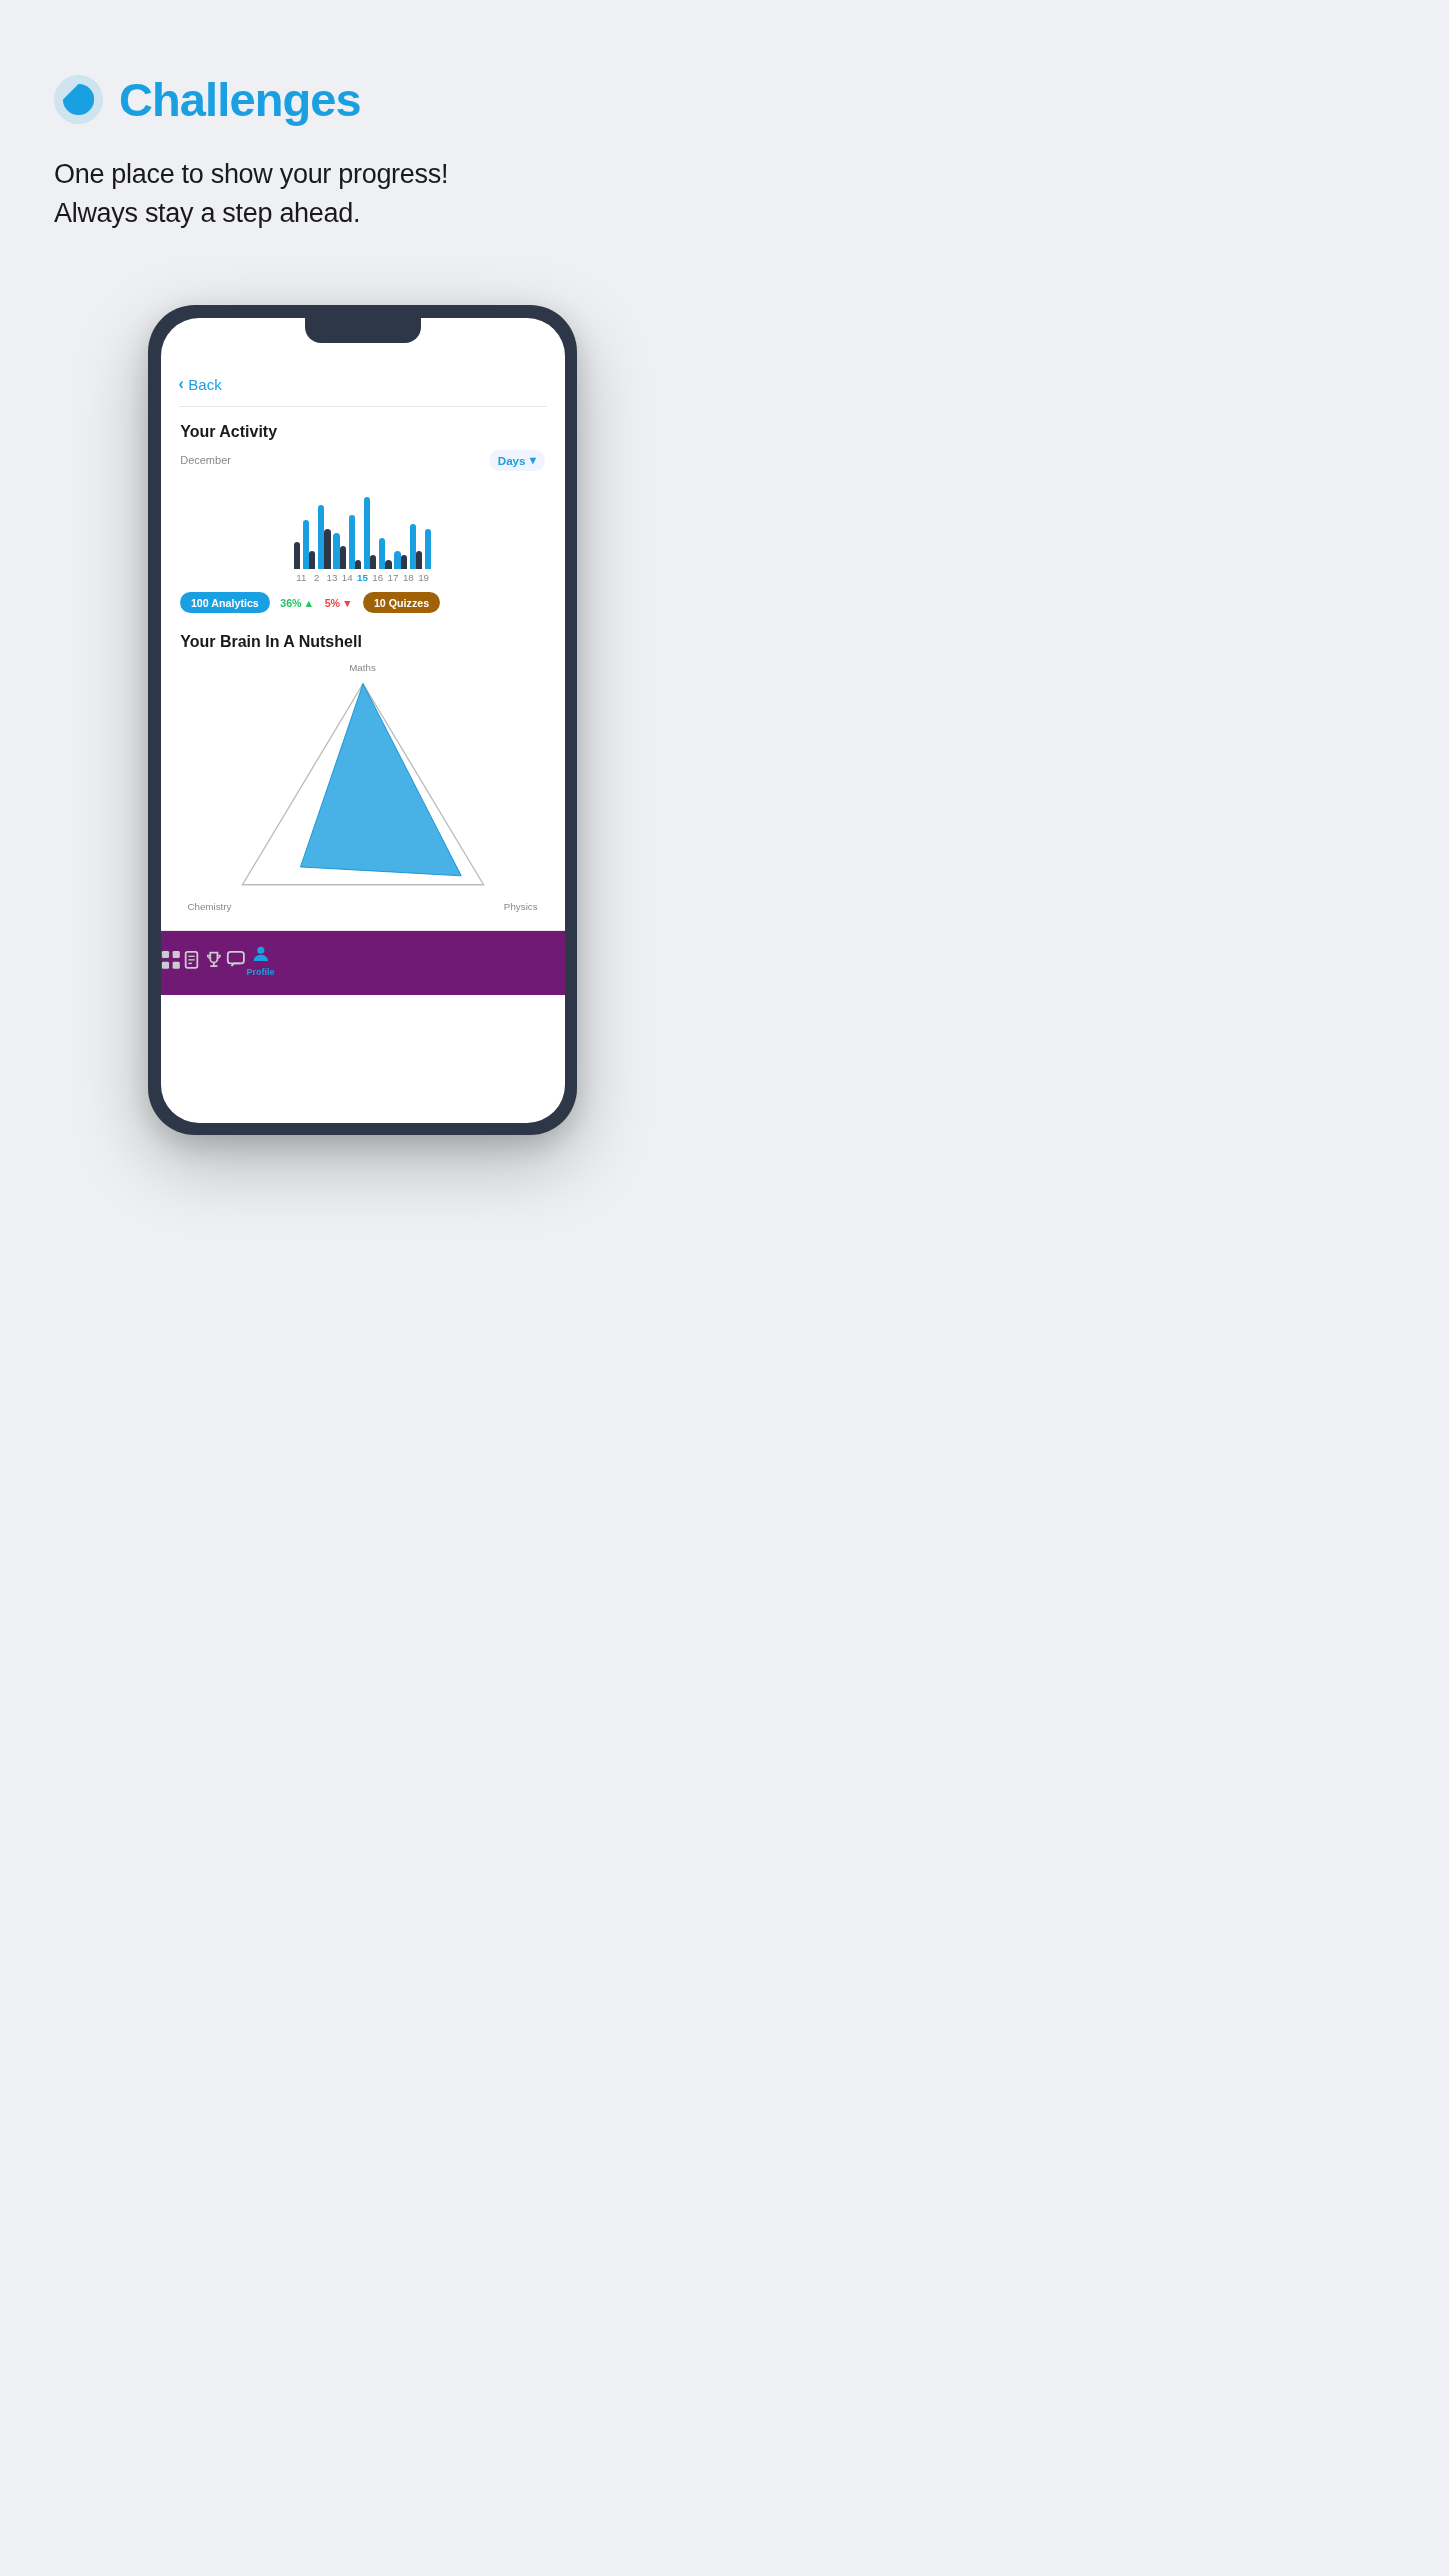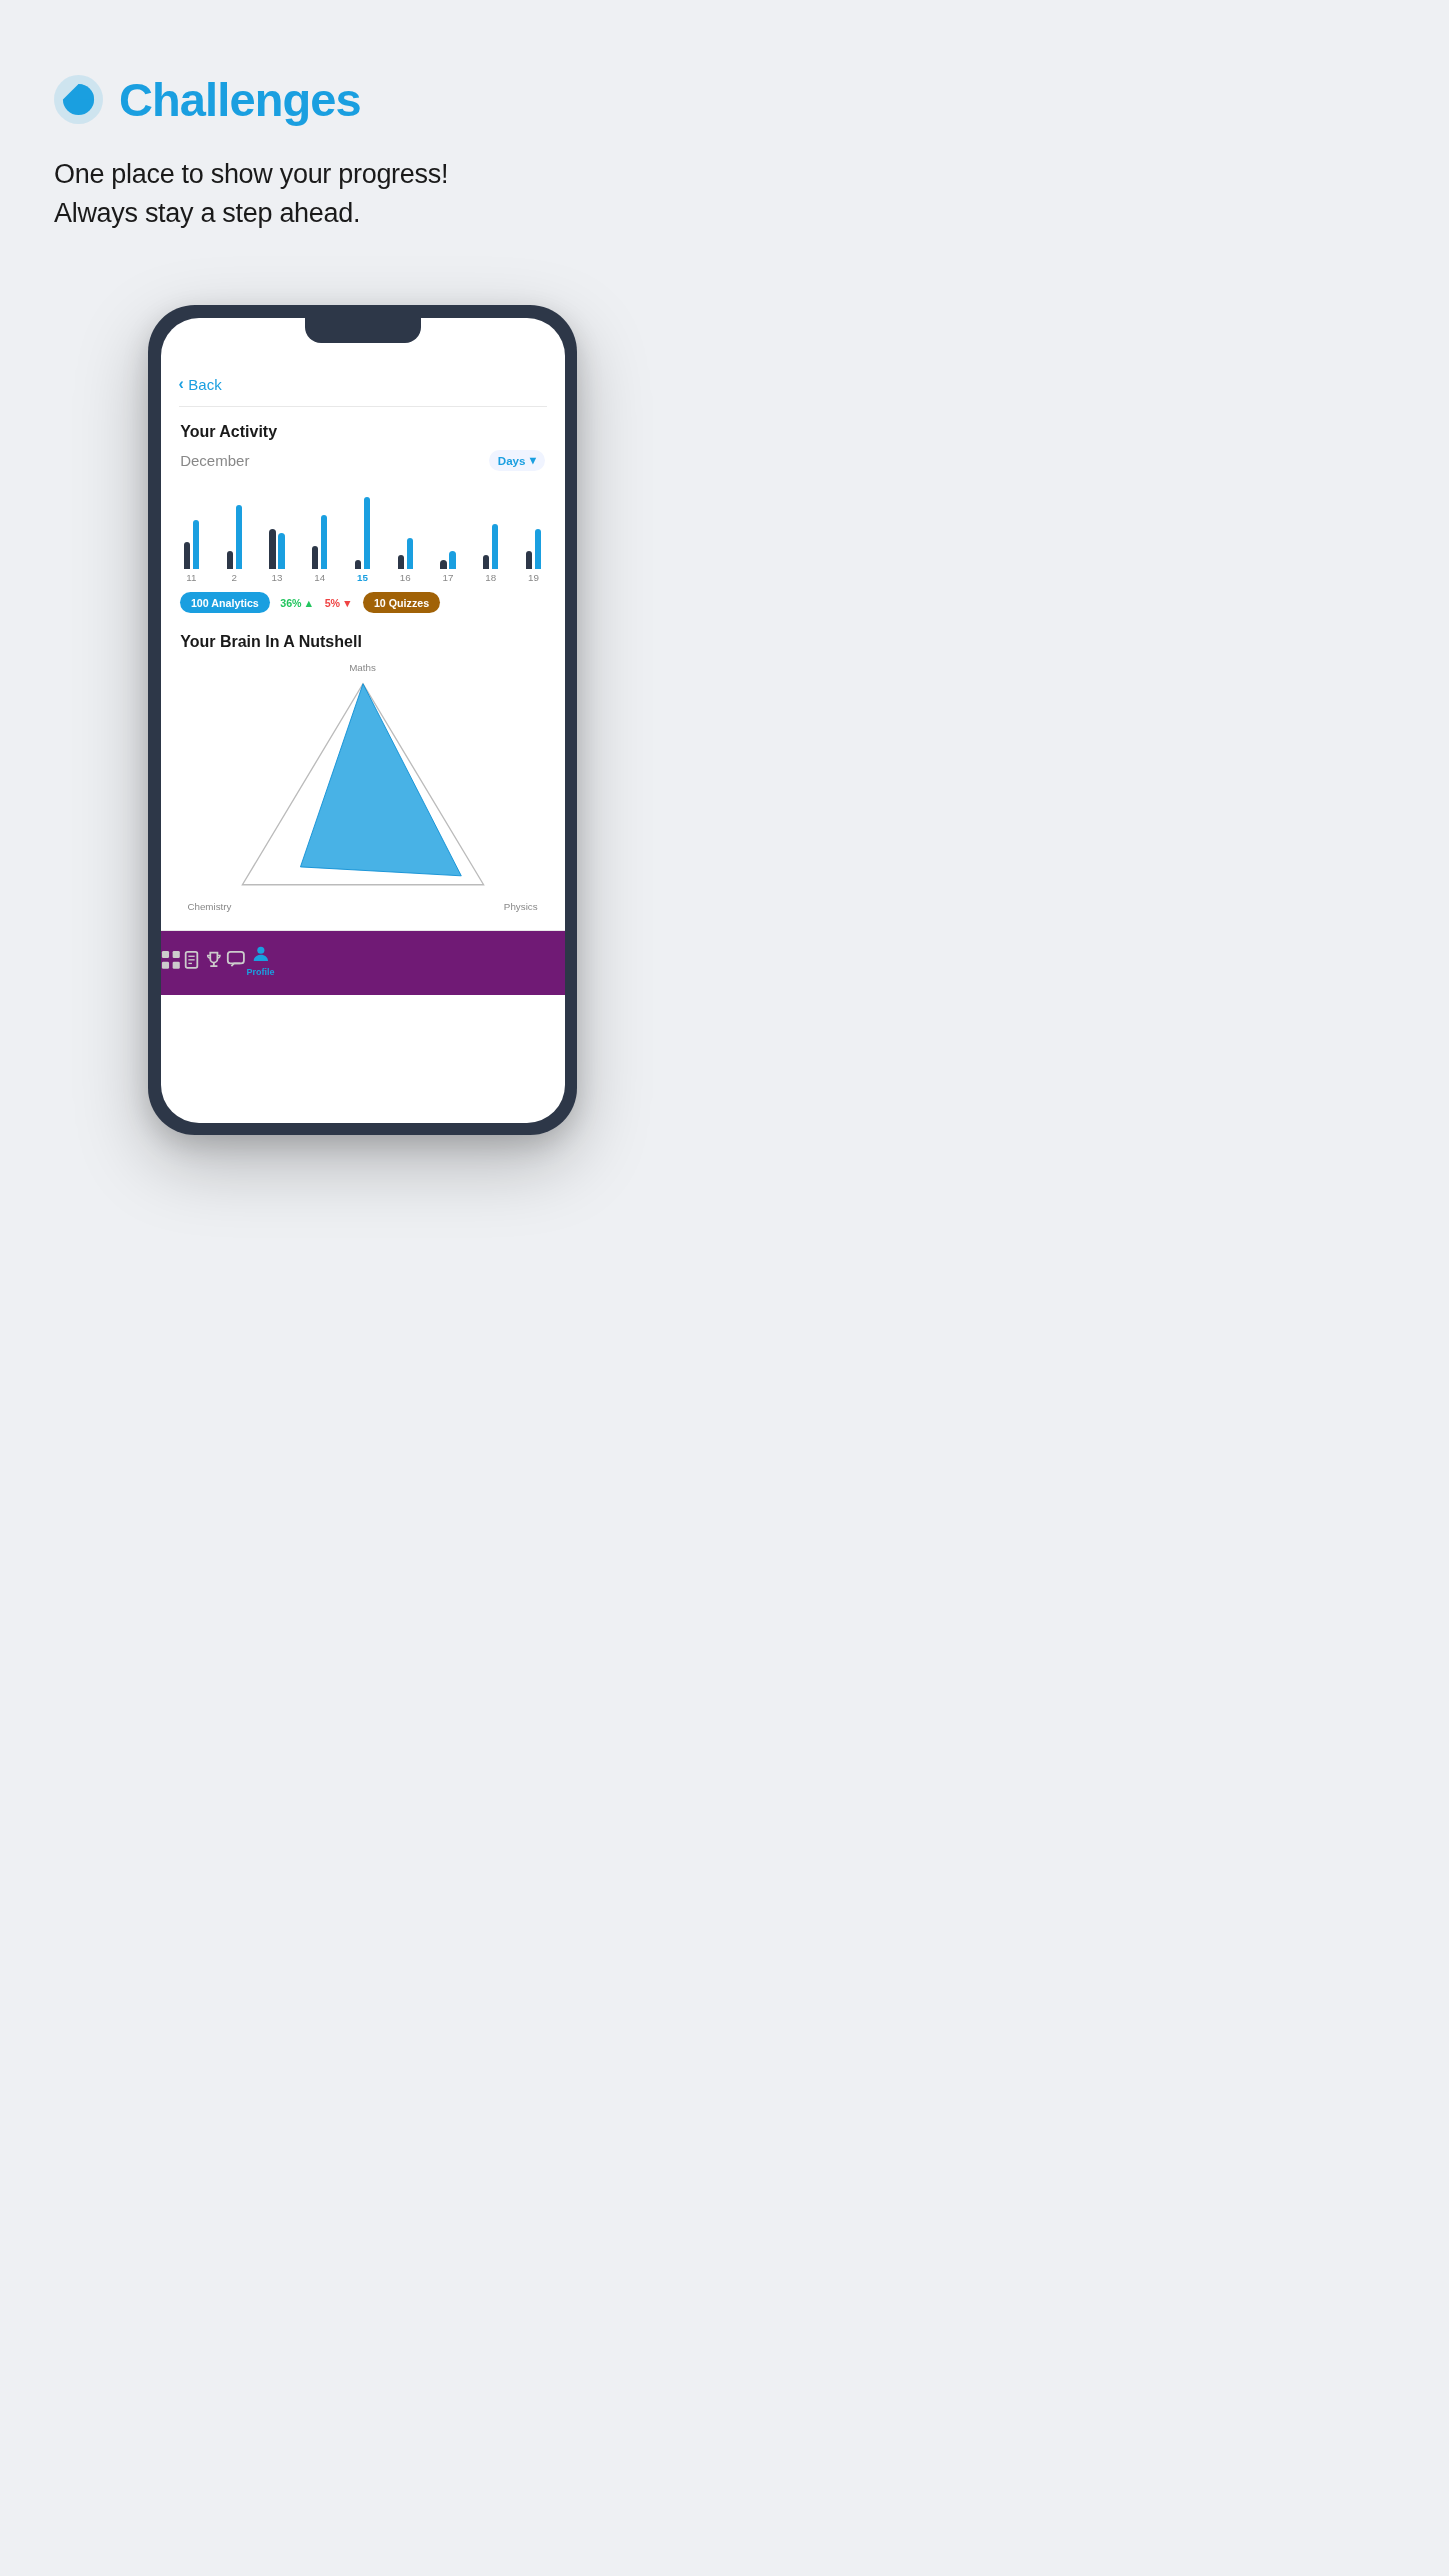--- a/index.html
+++ b/index.html
@@ -124,42 +124,42 @@
     }
 
     .activity-header {
       display: flex;
       justify-content: space-between;
       align-items: center;
       margin-bottom: 14.3px;
     }
 
     .month-label {
-      font-size: 15px;
+      font-size: 11px;
       color: #888;
     }
 
     .days-dropdown {
       display: flex;
       align-items: center;
       gap: 4.5px;
       background: #f0f4ff;
       border-radius: 10.7px;
       padding: 3.6px 9px;
       font-size: 11.6px;
       font-weight: 600;
       color: #1a9fe0;
       cursor: pointer;
     }
 
     
     .bar-chart {
       display: flex;
       align-items: flex-end;
-      justify-content: space-between;
+      justify-content: center;
       height: 98px;
       padding: 0 3.6px;
       margin-bottom: 7.2px;
     }
 
     .bar-group {
       display: flex;
       flex-direction: column;
       align-items: center;
       gap: 3.6px;

